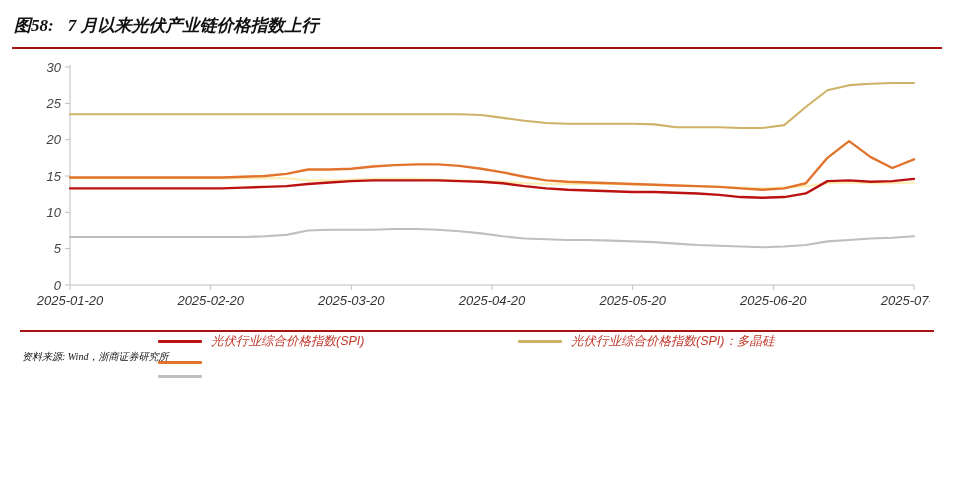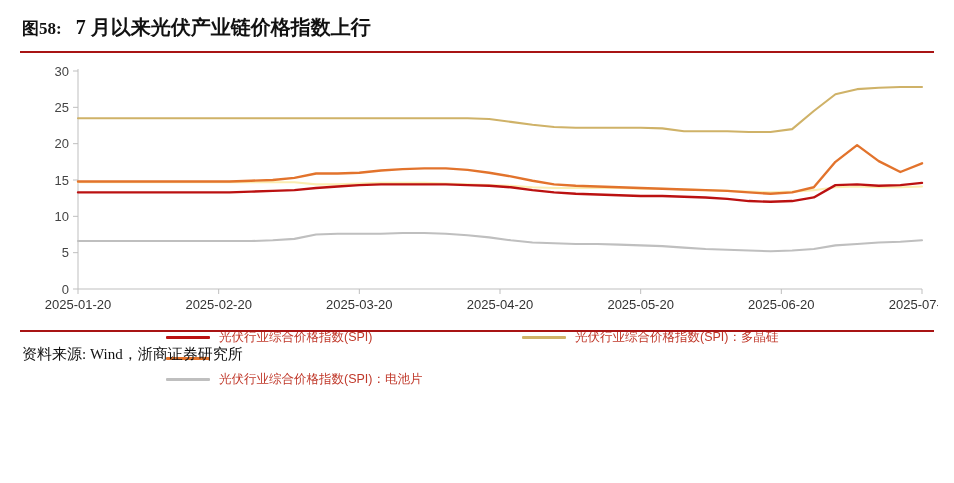--- a/index.html
+++ b/index.html
@@ -12,40 +12,41 @@
     height: 483px;
     font-family: "Liberation Serif", serif;
     color: #1a1a1a;
     overflow: hidden;
   }
   .figure {
     position: relative;
     width: 954px;
     height: 376px;
     box-sizing: border-box;
-    padding: 0 16px;
+    padding: 0 8px;
+    font-style: italic;
   }
   
   .title-row {
     display: flex;
     align-items: baseline;
     gap: 14px;
     padding: 14px 4px 10px 6px;
   }
   .title-label {
     font-family: "Liberation Serif", serif;
     font-weight: bold;
     font-size: 17px;
     color: #111111;
     letter-spacing: 0px;
   }
   .title-text {
     font-family: "Liberation Serif", serif;
     font-weight: bold;
-    font-size: 20px;
+    font-size: 17px;
     color: #111111;
   }
   .rule {
     height: 2px;
     background: #a81414;
     margin: 0 4px;
   }
   .rule.bottom {
     margin-top: 0;
   }
@@ -54,21 +55,21 @@
     position: relative;
     width: 922px;
     height: 262px;
     margin: 8px 0 0 0;
   }
   .plot-svg {
     display: block;
   }
   
   .legend {
-    margin-top: 6px;
+    margin-top: 14px;
     padding-left: 150px;
     padding-right: 60px;
   }
   .legend-row {
     display: flex;
     align-items: center;
     margin-bottom: 11px;
   }
   .legend-item {
     display: flex;
@@ -89,21 +90,21 @@
     font-size: 12.5px;
     color: #c0392b;
     white-space: nowrap;
   }
   
   .source {
     position: absolute;
     left: 22px;
     bottom: 12px;
     font-family: "Liberation Serif", serif;
-    font-size: 15px;
+    font-size: 10px;
     color: #111111;
   }
   .rule-bottom-holder {
     position: absolute;
     left: 16px;
     right: 16px;
     bottom: 44px;
   }
 </style>
 </head>
@@ -169,21 +170,20 @@
       </div>
     </div>
     <div class="legend-row">
       <div class="legend-item col1">
         <span class="legend-swatch" id="sw2" style="background: rgb(226, 115, 44);"></span>
       </div>
     </div>
     <div class="legend-row">
       <div class="legend-item col1">
         <span class="legend-swatch" id="sw4" style="background: rgb(191, 191, 191);"></span>
-        <span class="legend-label">光伏行业综合价格指数(SPI)：电池片</span>
       </div>
     </div>
   </div>
 
   <div class="rule-bottom-holder">
     <div class="rule bottom"></div>
   </div>
   <div class="source">资料来源: Wind，浙商证券研究所</div>
 
 </div>

